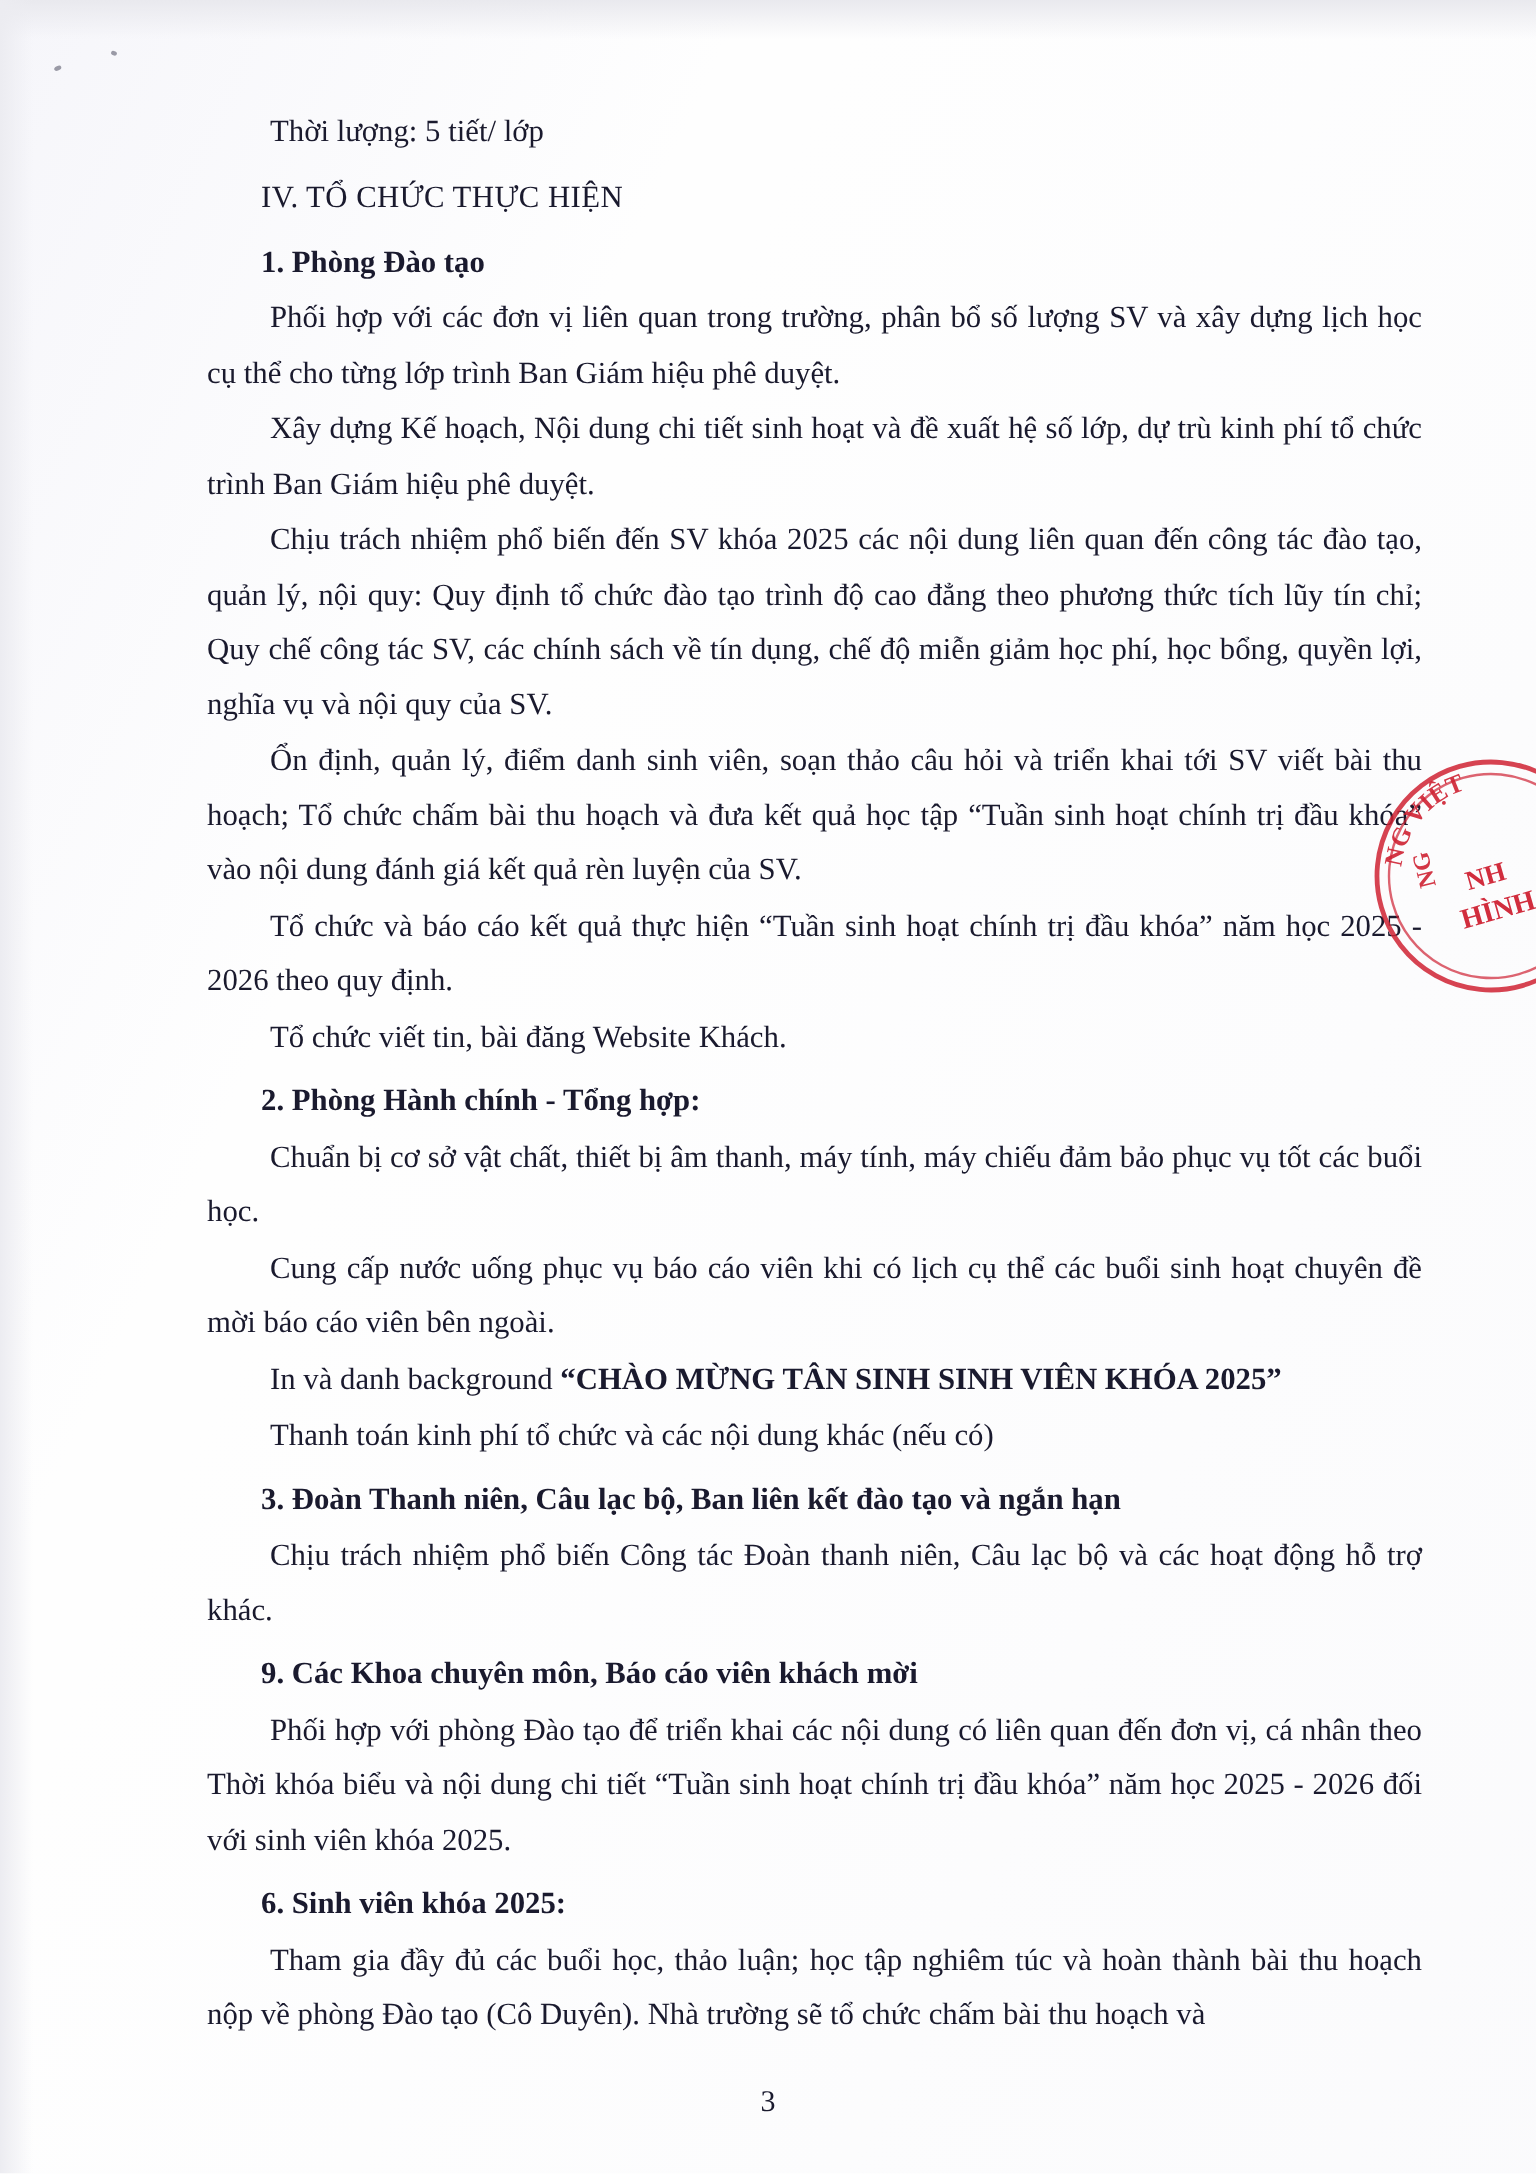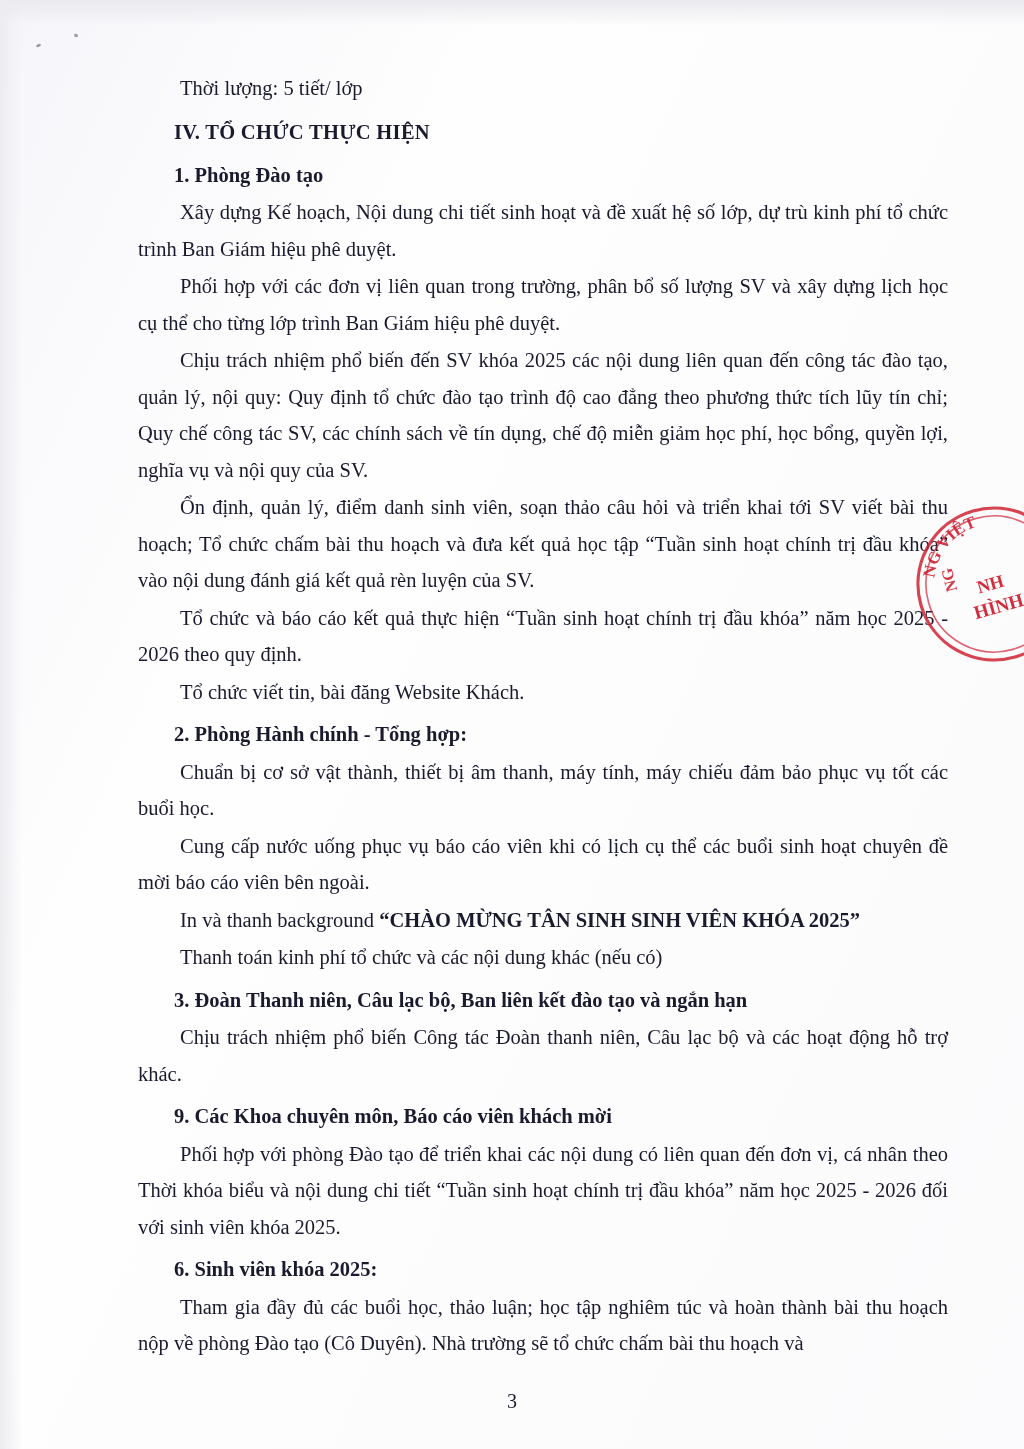--- a/index.html
+++ b/index.html
@@ -60,21 +60,21 @@
   }
   .indent {
     text-indent: 42px;
   }
   .heading {
     font-weight: bold;
     text-indent: 36px;
     margin-top: 6px;
   }
   .heading-main {
-    font-weight: bold;
+    font-weight: normal;
     text-indent: 36px;
     letter-spacing: 0.3px;
     margin-top: 8px;
   }
   .bold-inline {
     font-weight: bold;
     margin-top: 41px;
   }
   .page-number {
     position: absolute;
@@ -111,30 +111,30 @@
   <div class="paper-tint"></div>
   <div class="scan-edge-top"></div>
   <div class="scan-edge-left"></div>
   <div class="speck" style="left:36px; top:44px; width:5px; height:3px; transform:rotate(-25deg);"></div>
   <div class="speck" style="left:74px; top:34px; width:4px; height:3px; transform:rotate(20deg);"></div>
 
   <div class="content">
     <p class="indent">Thời lượng: 5 tiết/ lớp</p>
     <p class="heading-main">IV. TỔ CHỨC THỰC HIỆN</p>
     <p class="heading">1. Phòng Đào tạo</p>
+    <p class="indent">Phối hợp với các đơn vị liên quan trong trường, phân bổ số lượng SV và xây dựng lịch học cụ thể cho từng lớp trình Ban Giám hiệu phê duyệt.</p>
     <p class="indent">Xây dựng Kế hoạch, Nội dung chi tiết sinh hoạt và đề xuất hệ số lớp, dự trù kinh phí tổ chức trình Ban Giám hiệu phê duyệt.</p>
-    <p class="indent">Phối hợp với các đơn vị liên quan trong trường, phân bổ số lượng SV và xây dựng lịch học cụ thể cho từng lớp trình Ban Giám hiệu phê duyệt.</p>
     <p class="indent">Chịu trách nhiệm phổ biến đến SV khóa 2025 các nội dung liên quan đến công tác đào tạo, quản lý, nội quy: Quy định tổ chức đào tạo trình độ cao đẳng theo phương thức tích lũy tín chỉ; Quy chế công tác SV, các chính sách về tín dụng, chế độ miễn giảm học phí, học bổng, quyền lợi, nghĩa vụ và nội quy của SV.</p>
     <p class="indent">Ổn định, quản lý, điểm danh sinh viên, soạn thảo câu hỏi và triển khai tới SV viết bài thu hoạch; Tổ chức chấm bài thu hoạch và đưa kết quả học tập “Tuần sinh hoạt chính trị đầu khóa” vào nội dung đánh giá kết quả rèn luyện của SV.</p>
     <p class="indent">Tổ chức và báo cáo kết quả thực hiện “Tuần sinh hoạt chính trị đầu khóa” năm học 2025 - 2026 theo quy định.</p>
     <p class="indent">Tổ chức viết tin, bài đăng Website Khách.</p>
     <p class="heading">2. Phòng Hành chính - Tổng hợp:</p>
-    <p class="indent">Chuẩn bị cơ sở vật thành, thiết bị âm thanh, máy tính, máy chiếu đảm bảo phục vụ tốt các buổi học.</p>
+    <p class="indent">Chuẩn bị cơ sở vật chất, thiết bị âm thanh, máy tính, máy chiếu đảm bảo phục vụ tốt các buổi học.</p>
     <p class="indent">Cung cấp nước uống phục vụ báo cáo viên khi có lịch cụ thể các buổi sinh hoạt chuyên đề mời báo cáo viên bên ngoài.</p>
-    <p class="indent"><span>In và thanh background </span><span class="bold-inline">“CHÀO MỪNG TÂN SINH SINH VIÊN KHÓA 2025”</span></p>
+    <p class="indent"><span>In và danh background </span><span class="bold-inline">“CHÀO MỪNG TÂN SINH SINH VIÊN KHÓA 2025”</span></p>
     <p class="indent">Thanh toán kinh phí tổ chức và các nội dung khác (nếu có)</p>
     <p class="heading">3. Đoàn Thanh niên, Câu lạc bộ, Ban liên kết đào tạo và ngắn hạn</p>
     <p class="indent">Chịu trách nhiệm phổ biến Công tác Đoàn thanh niên, Câu lạc bộ và các hoạt động hỗ trợ khác.</p>
     <p class="heading">9. Các Khoa chuyên môn, Báo cáo viên khách mời</p>
     <p class="indent">Phối hợp với phòng Đào tạo để triển khai các nội dung có liên quan đến đơn vị, cá nhân theo Thời khóa biểu và nội dung chi tiết “Tuần sinh hoạt chính trị đầu khóa” năm học 2025 - 2026 đối với sinh viên khóa 2025.</p>
     <p class="heading">6. Sinh viên khóa 2025:</p>
     <p class="indent">Tham gia đầy đủ các buổi học, thảo luận; học tập nghiêm túc và hoàn thành bài thu hoạch nộp về phòng Đào tạo (Cô Duyên). Nhà trường sẽ tổ chức chấm bài thu hoạch và</p>
   </div>
 
   <div class="seal">

